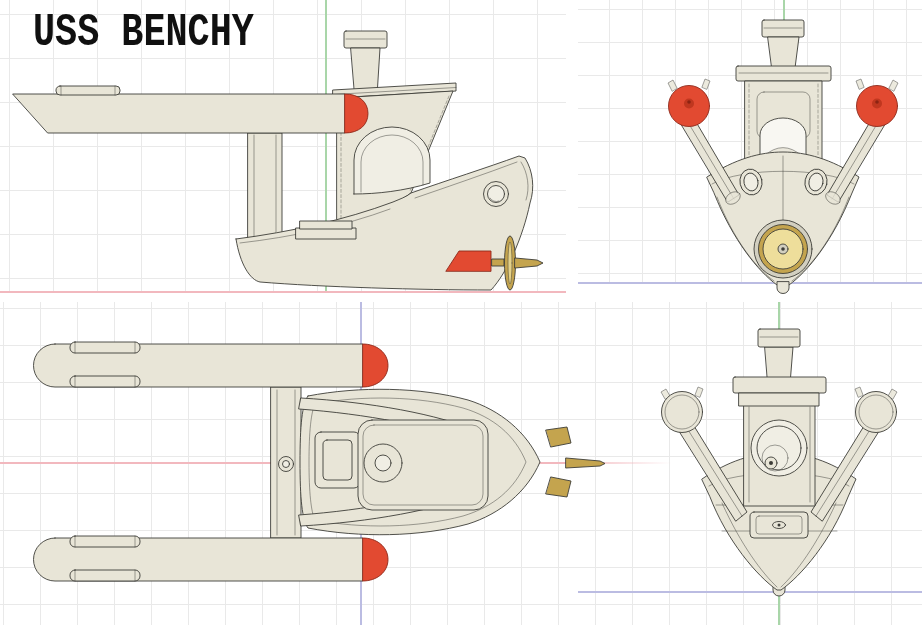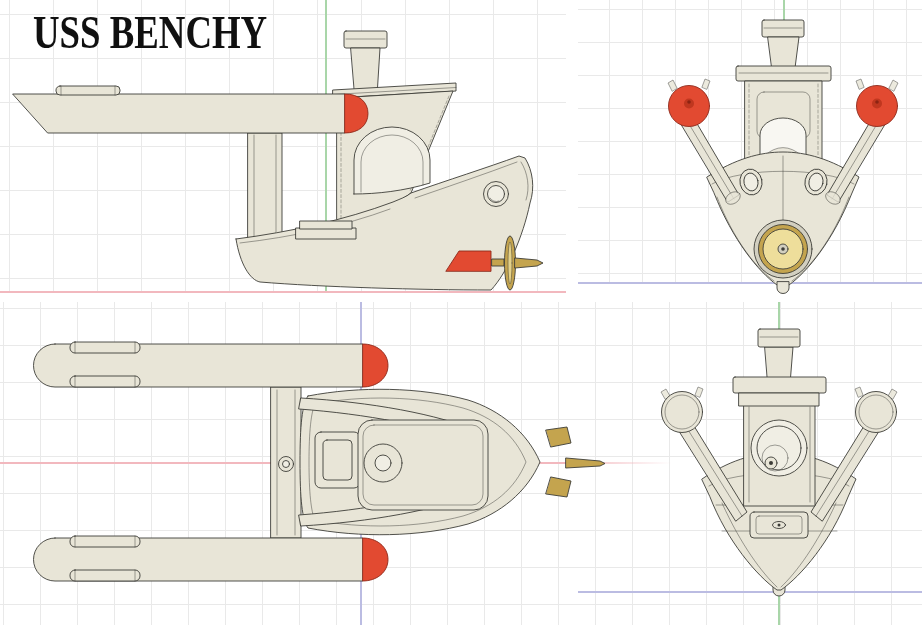--- a/index.html
+++ b/index.html
@@ -1,17 +1,17 @@
 <!DOCTYPE html>
 <html style="--c-background: #ffffff; --c-grid-line: #e9e9e9; --c-axis-green: #a9d6a9; --c-axis-pink: #f2b8be; --c-axis-lavender: #bbbce2; --c-outline: #3d3d38; --c-hull-cream: #e8e5d7; --c-hull-shade: #d2cfc0; --c-hull-light: #f0eee4; --c-see-through: #f8f7f2; --c-accent-red: #e24a31; --c-accent-red-dark: #8f2a1c; --c-brass: #c4a44e; --c-brass-pale: #eede9b; --c-title: #101010;"><head>
 <meta charset="utf-8">
 <style>
   html,body{margin:0;padding:0;background:#fff;}
   #stage{position:relative;width:922px;height:625px;overflow:hidden;background:var(--c-background,#fff);
-         font-family:Liberation Serif, serif;}
+         font-family:Liberation Mono, monospace;}
   .grid{position:absolute;
     background-image:
       linear-gradient(to right, var(--c-grid-line) 1px, transparent 1px),
       linear-gradient(to bottom, var(--c-grid-line) 1px, transparent 1px);}
   #grid-tl{left:0;top:0;width:566px;height:292px;background-size:44px 44px;background-position:9px 14px;}
   #grid-tr{left:578px;top:0;width:344px;height:283px;background-size:33px 33px;background-position:-2px 9px;}
   #grid-bottom{left:0;top:302px;width:922px;height:323px;background-size:37px 37px;background-position:3px 6px;}
   .axis{position:absolute;}
   #axis-tl-green{left:325px;top:0;width:2px;height:291px;background:var(--c-axis-green);}
   #axis-tl-pink{left:0;top:291px;width:566px;height:2px;background:var(--c-axis-pink);}

